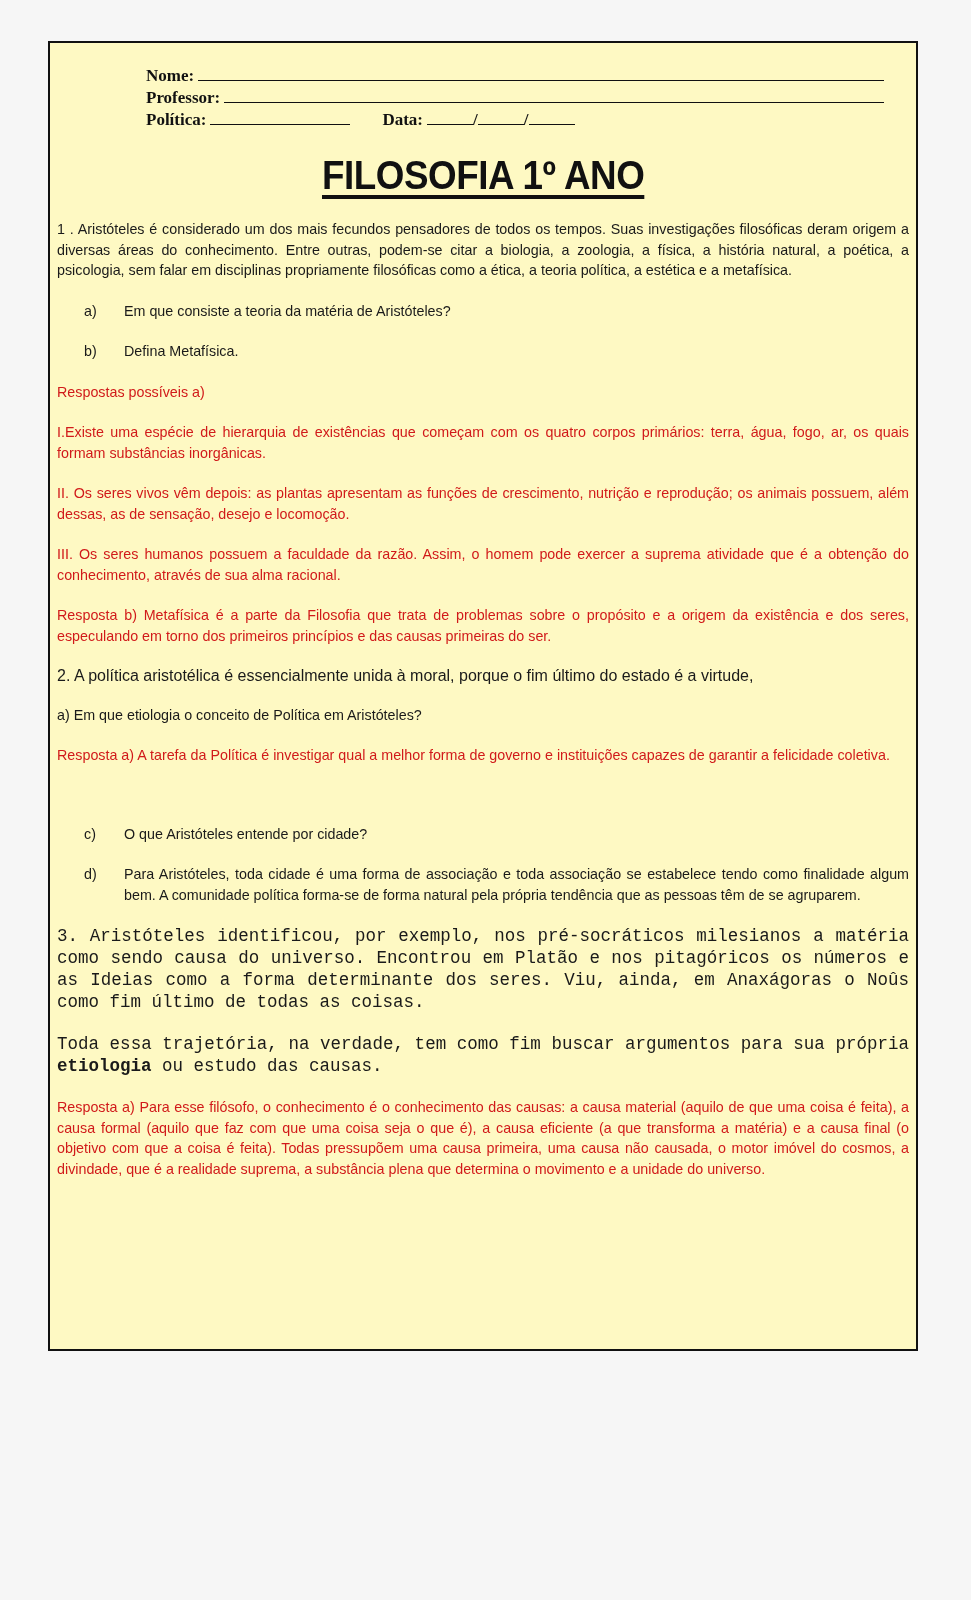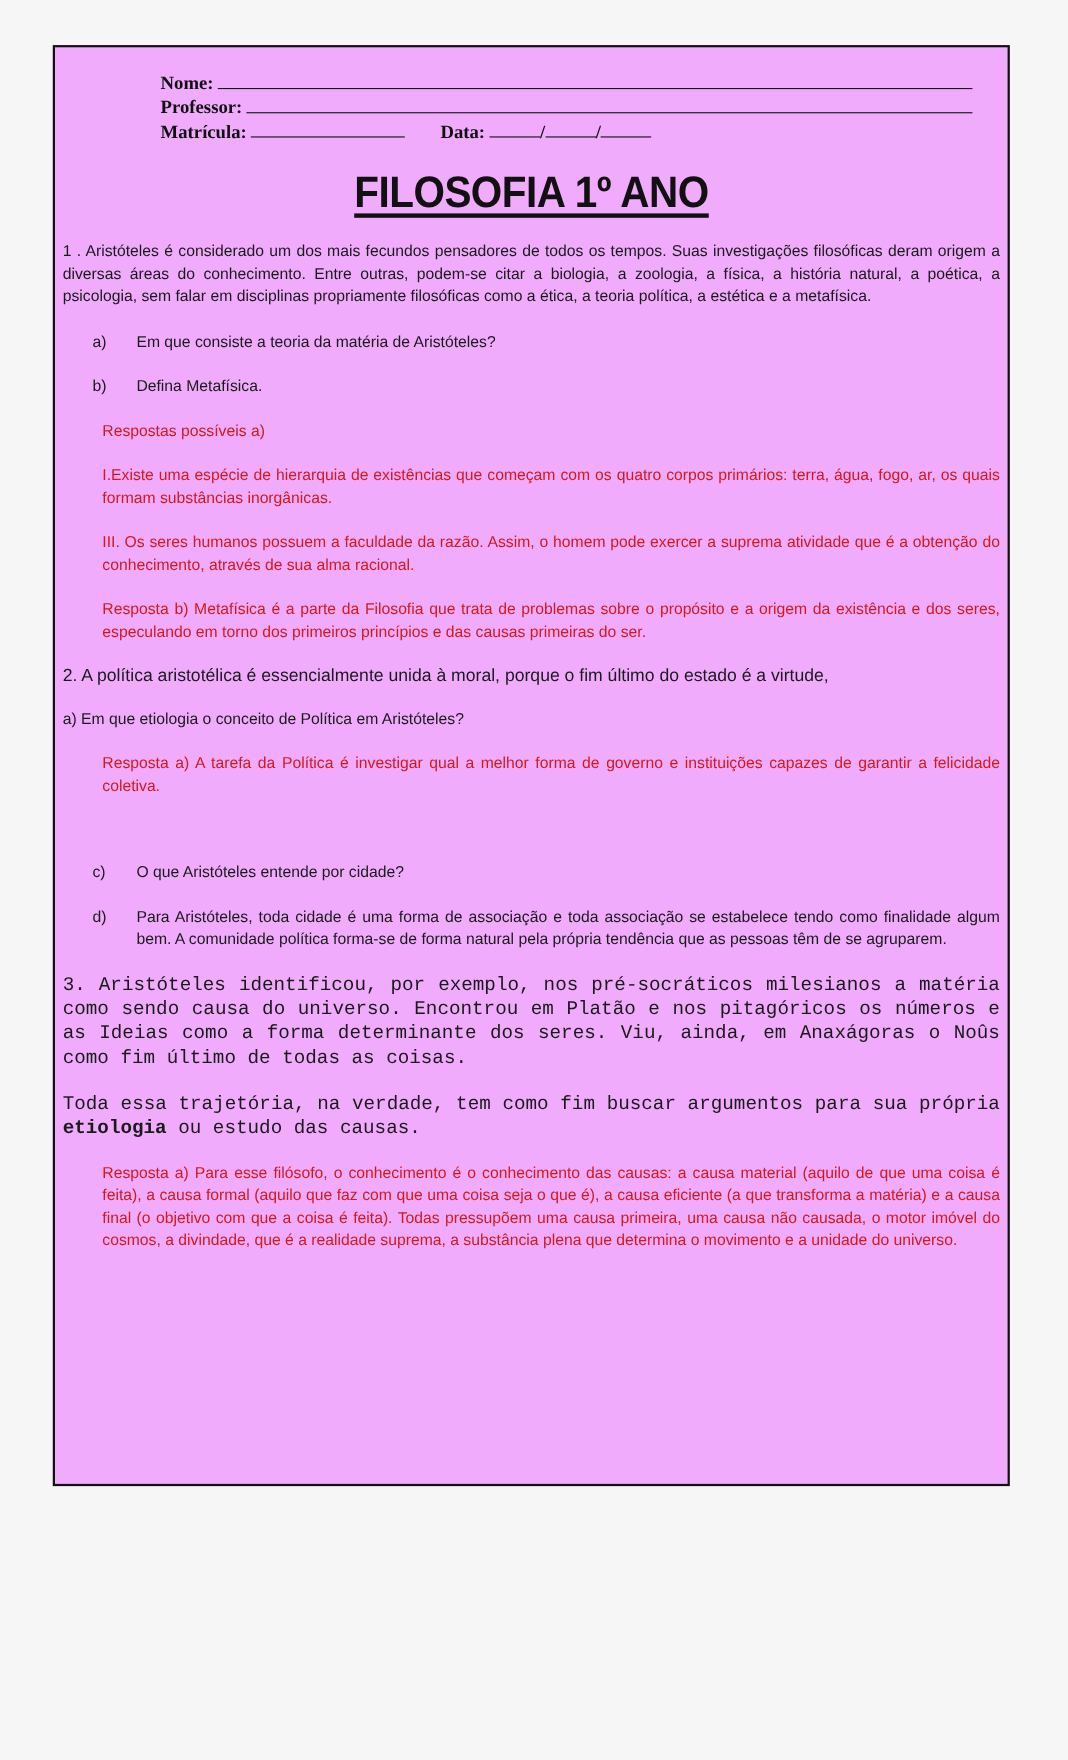--- a/index.html
+++ b/index.html
@@ -13,21 +13,21 @@
       position: relative;
       overflow: hidden;
     }
     .sheet {
       position: absolute;
       left: 48px;
       top: 41px;
       width: 870px;
       height: 1310px;
       border: 2px solid #111;
-      background: #f0abfc;
+      background: #fef9c3;
       box-sizing: border-box;
     }
     .header {
       position: absolute;
       left: 96px;
       top: 22px;
       font-family: "Liberation Serif", serif;
       font-weight: bold;
       font-size: 17px;
       color: #111;
@@ -62,21 +62,21 @@
       position: absolute;
       left: 7px;
       right: 7px;
       top: 176px;
       font-family: "Liberation Sans", sans-serif;
       font-size: 14.3px;
       line-height: 20.5px;
       color: #1a1a1a;
     }
     .p { margin: 0 0 20px 0; text-align: justify; }
-    .red { color: #d11a1a; margin-left: 36px; }
+    .red { color: #d11a1a; }
     .item {
       display: flex;
       margin: 0 0 20px 0;
       padding-left: 27px;
       text-align: justify;
     }
     .item .mark { width: 28px; flex: 0 0 28px; }
     .item .txt { flex: 1; margin-left: 12px; }
     .arial { font-size: 16px; font-family: "Liberation Sans", sans-serif; }
     .serif {
@@ -94,21 +94,21 @@
   <div class="header">
     <div class="row">
       <span>Nome:</span>
       <span class="line" style="width:686px"></span>
     </div>
     <div class="row">
       <span>Professor:</span>
       <span class="line" style="width:660px"></span>
     </div>
     <div class="row">
-      <span>Matrícula:</span>
+      <span>Política:</span>
       <span class="line" style="width:140px"></span>
       <span style="width:32px;display:inline-block"></span>
       <span>Data:</span>
       <span class="line" style="width:46px"></span>
       <span>/</span>
       <span class="line" style="width:46px;margin-left:0"></span>
       <span>/</span>
       <span class="line" style="width:46px;margin-left:0"></span>
     </div>
   </div>
@@ -125,20 +125,21 @@
       <span class="mark">a)</span>
       <span class="txt">Em que consiste a teoria da matéria de Aristóteles?</span>
     </div>
     <div class="item">
       <span class="mark">b)</span>
       <span class="txt">Defina Metafísica.</span>
     </div>
 
     <p class="p red">Respostas possíveis a)</p>
     <p class="p red">I.Existe uma espécie de hierarquia de existências que começam com os quatro corpos primários: terra, água, fogo, ar, os quais formam substâncias inorgânicas.</p>
+    <p class="p red">II. Os seres vivos vêm depois: as plantas apresentam as funções de crescimento, nutrição e reprodução; os animais possuem, além dessas, as de sensação, desejo e locomoção.</p>
     <p class="p red">III. Os seres humanos possuem a faculdade da razão. Assim, o homem pode exercer a suprema atividade que é a obtenção do conhecimento, através de sua alma racional.</p>
     <p class="p red">Resposta b) Metafísica é a parte da Filosofia que trata de problemas sobre o propósito e a origem da existência e dos seres, especulando em torno dos primeiros princípios e das causas primeiras do ser.</p>
 
     <p class="p arial" style="margin-bottom:18px">2. A política aristotélica é essencialmente unida à moral, porque o fim último do estado é a virtude,</p>
     <p class="p">a) Em que etiologia o conceito de Política em Aristóteles?</p>
     <p class="p red">Resposta a) A tarefa da Política é investigar qual a melhor forma de governo e instituições capazes de garantir a felicidade coletiva.</p>
 
     <div class="gap"></div>
 
     <div class="item">

